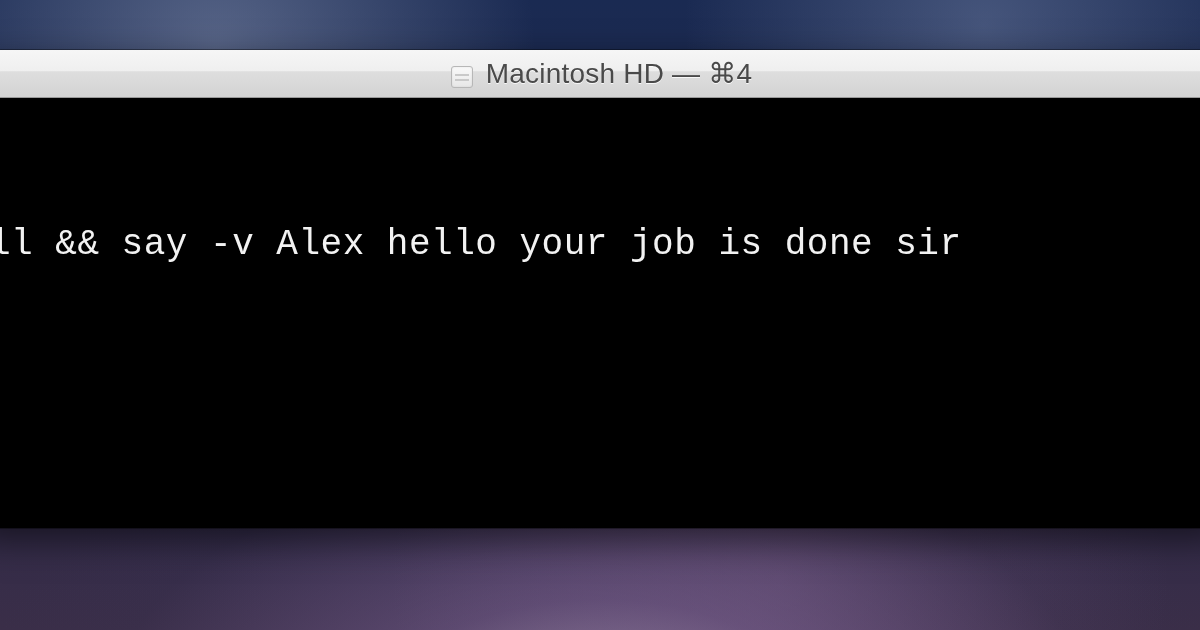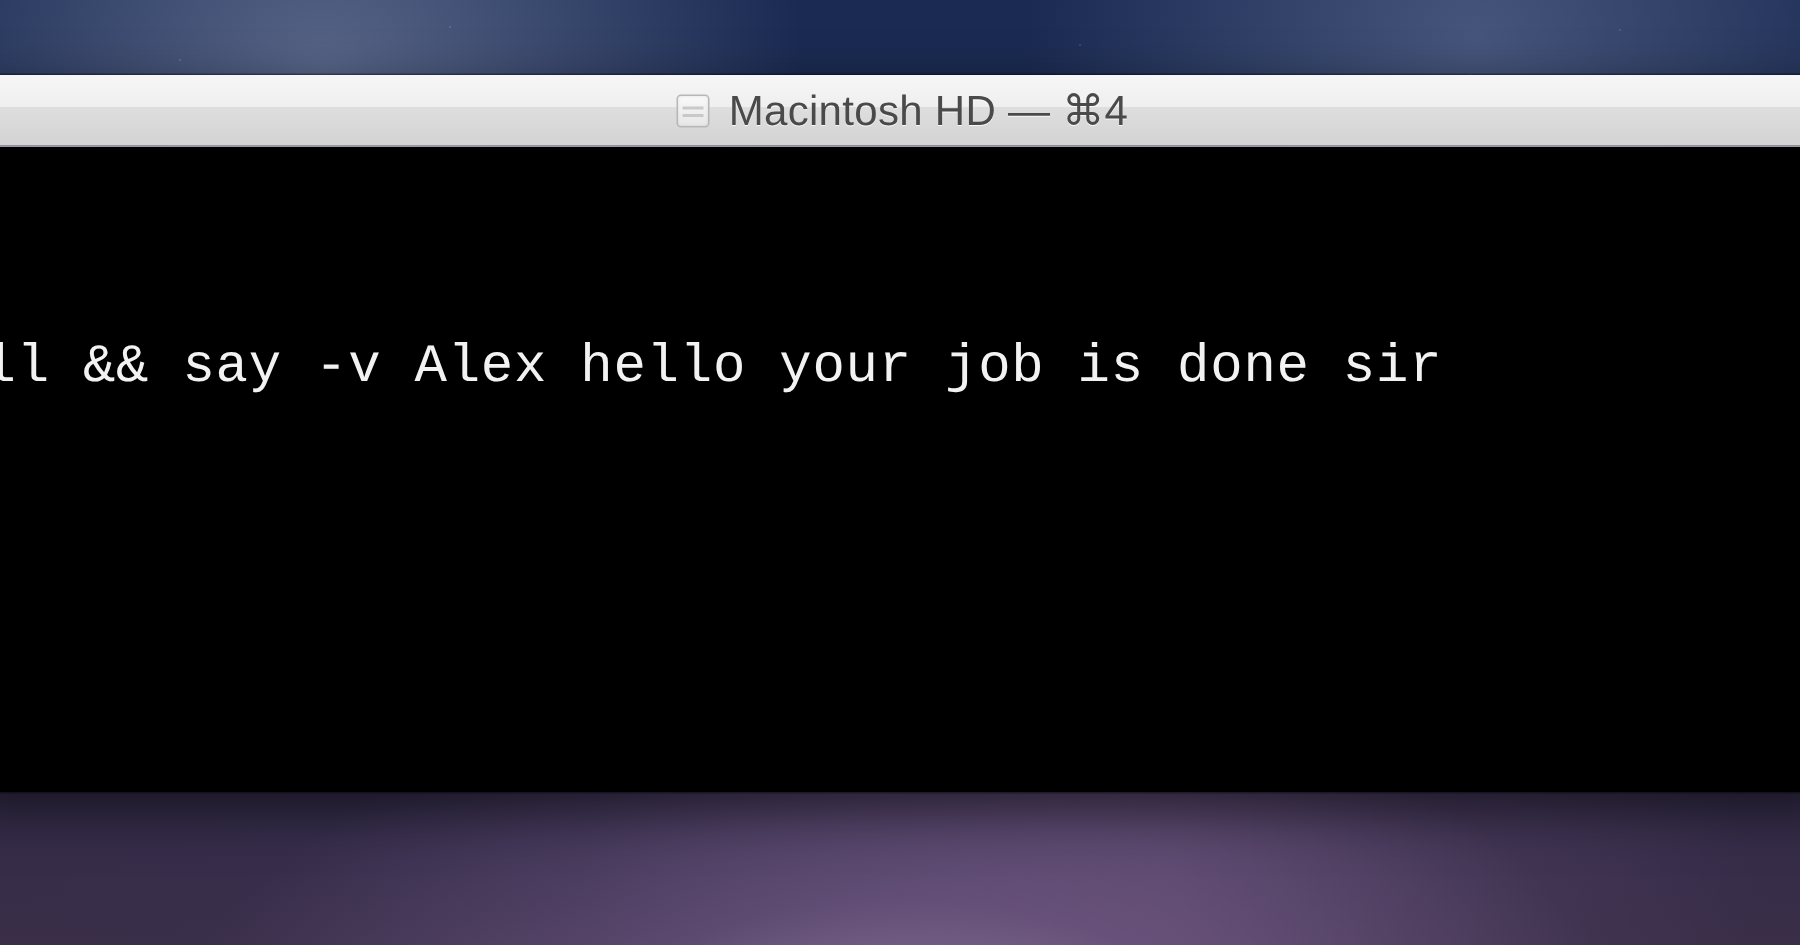--- a/index.html
+++ b/index.html
@@ -43,21 +43,21 @@
       height: 48px;
       background: linear-gradient(#f6f6f6 0%, #efefef 45%, #dedede 46%, #d3d3d3 100%);
       border-bottom: 1px solid #9a9a9a;
       display: flex;
       align-items: center;
       justify-content: center;
       position: relative;
     }
     .title-wrap {
       display: flex;
-      align-items: center;
+      align-items: flex-end;
       gap: 10px;
       color: #4a4a4a;
       text-shadow: 0 1px 0 rgba(255,255,255,0.8);
       font-size: 28px;
       font-weight: 400;
       letter-spacing: 0.2px;
     }
     .proxy-icon {
       width: 28px;
       height: 26px;

